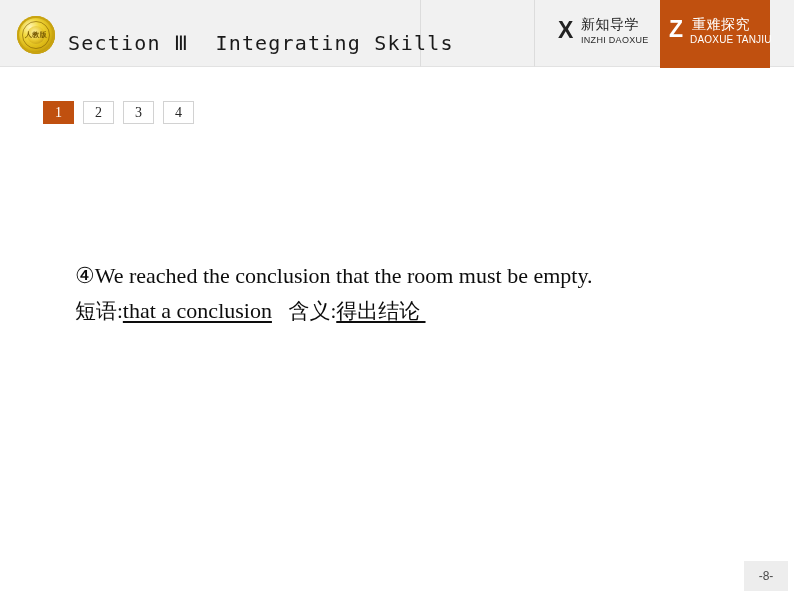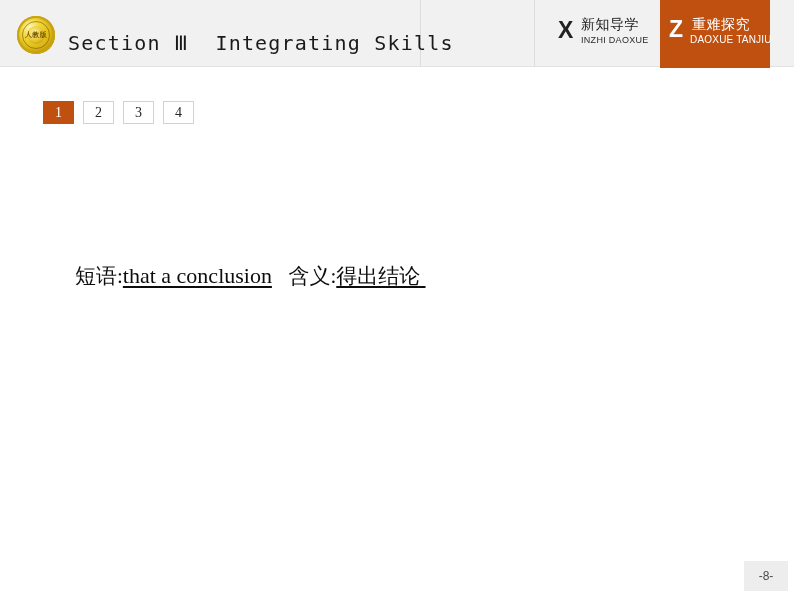--- a/index.html
+++ b/index.html
@@ -297,19 +297,20 @@
   </div>
 
 </div>
 
 <div class="tabstrip">
   <div class="tab active">1</div><div class="tab">2</div><div class="tab">3</div><div class="tab">4</div>
 </div>
 
 <div class="content">
 
+  <div class="line">④We reached the conclusion that the room must be empty.</div>
 
 
   <div class="line"><span class="cn">短语:</span><span class="u">that a conclusion</span><span>   </span><span class="cn">含义:</span><span class="cn u">得出结论 </span></div>
 
 </div>
 
 <div class="pagenum">-8-</div>
 
 </body></html>

